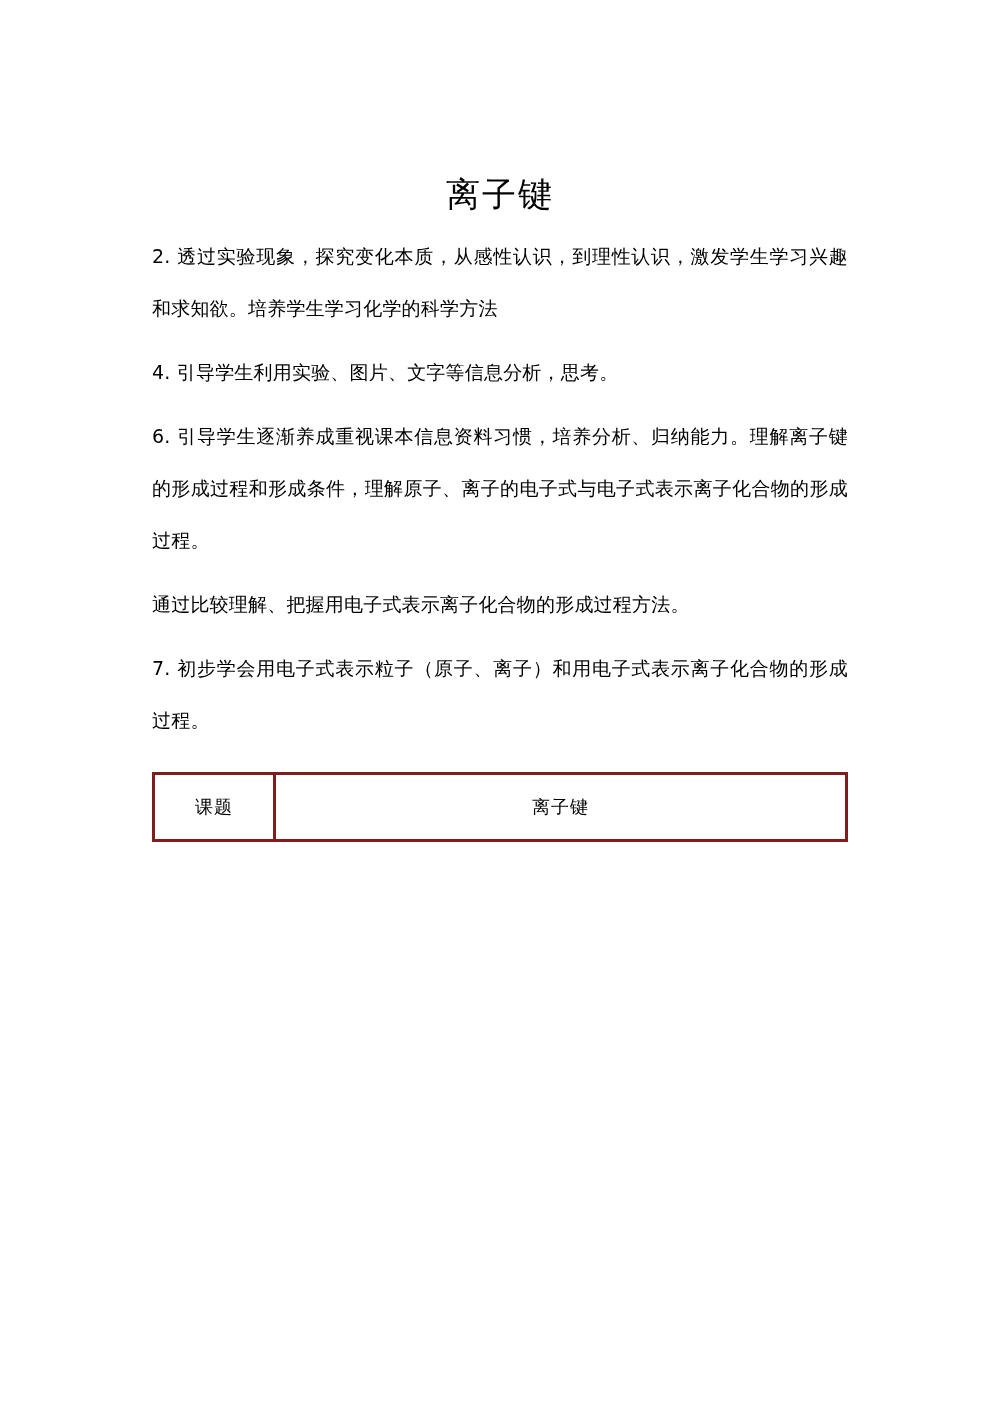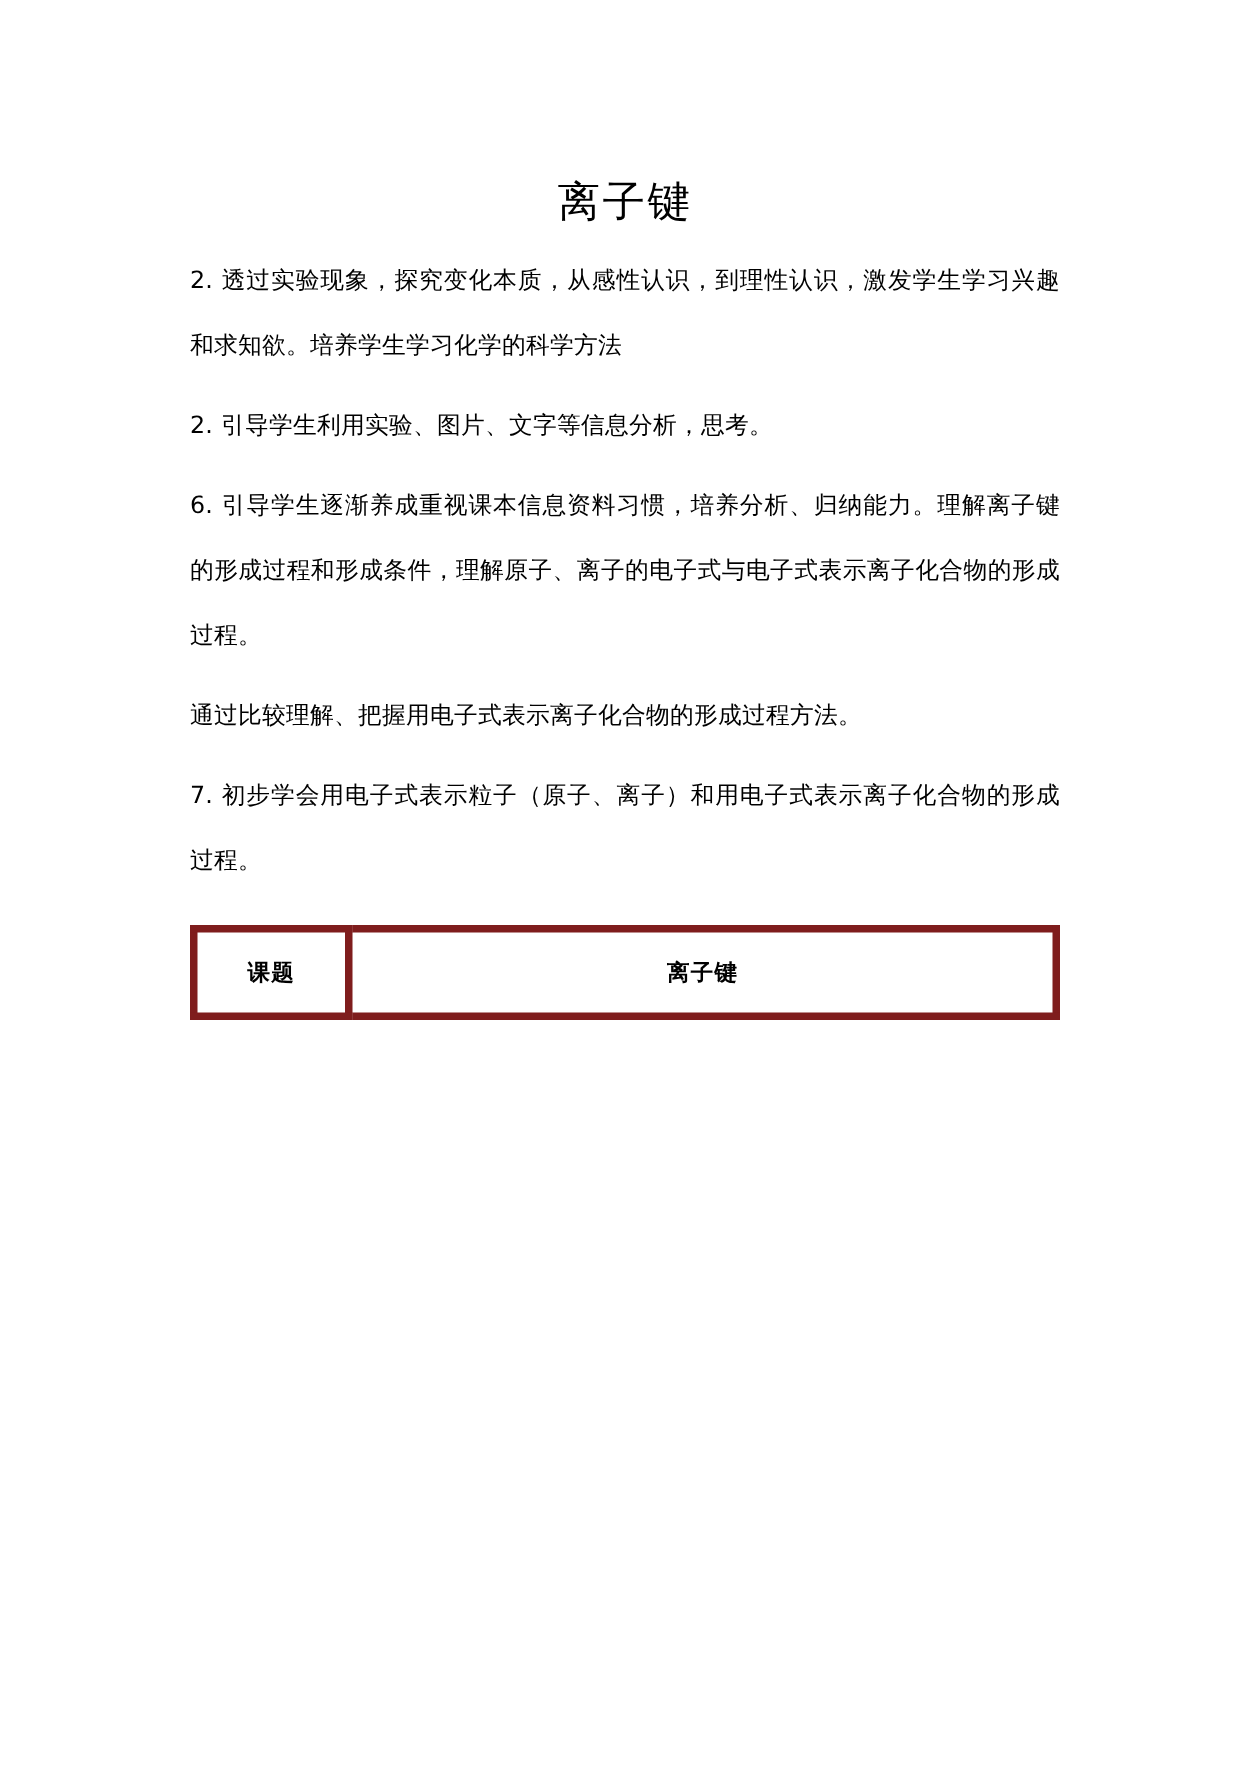--- a/index.html
+++ b/index.html
@@ -13,20 +13,21 @@
     font-family: "DejaVu Sans", "Liberation Sans", sans-serif;
     color: #000000;
     -webkit-font-smoothing: antialiased;
   }
   .page {
     position: relative;
     width: 1000px;
     height: 1035px;
     box-sizing: border-box;
     background: #ffffff;
+    margin-top: 32px;
   }
   .content {
     position: absolute;
     left: 152px;
     top: 0;
     width: 696px;
   }
   .doc-title {
     text-align: center;
     font-size: 34px;
@@ -58,44 +59,44 @@
   .para:first-of-type {
     padding-top: 14px;
   }
   .info-table {
     border-collapse: collapse;
     width: 696px;
     margin-top: 26px;
     table-layout: fixed;
   }
   .info-table td {
-    border: 6px solid #7f1d1d;
+    border: 3px solid #7f1d1d;
     height: 56px;
     font-size: 18px;
-    font-weight: 700;
+    font-weight: 400;
     text-align: center;
     vertical-align: middle;
     padding: 4px 6px;
     letter-spacing: 1px;
   }
   .info-table td.label-cell {
     width: 106px;
   }
 </style>
 </head>
 <body>
 
 <div class="page">
   <div class="content">
 
     <h1 class="doc-title">离子键</h1>
 
 
     <p class="para">2. 透过实验现象，探究变化本质，从感性认识，到理性认识，激发学生学习兴趣和求知欲。培养学生学习化学的科学方法</p>
-    <p class="para">2. 引导学生利用实验、图片、文字等信息分析，思考。</p>
+    <p class="para">4. 引导学生利用实验、图片、文字等信息分析，思考。</p>
     <p class="para">6. 引导学生逐渐养成重视课本信息资料习惯，培养分析、归纳能力。理解离子键的形成过程和形成条件，理解原子、离子的电子式与电子式表示离子化合物的形成过程。</p>
     <p class="para">通过比较理解、把握用电子式表示离子化合物的形成过程方法。</p>
     <p class="para">7. 初步学会用电子式表示粒子（原子、离子）和用电子式表示离子化合物的形成过程。</p>
 
     <table class="info-table">
       <tbody>
         <tr>
           <td class="label-cell">课题</td>
           <td class="value-cell">离子键</td>
         </tr>

